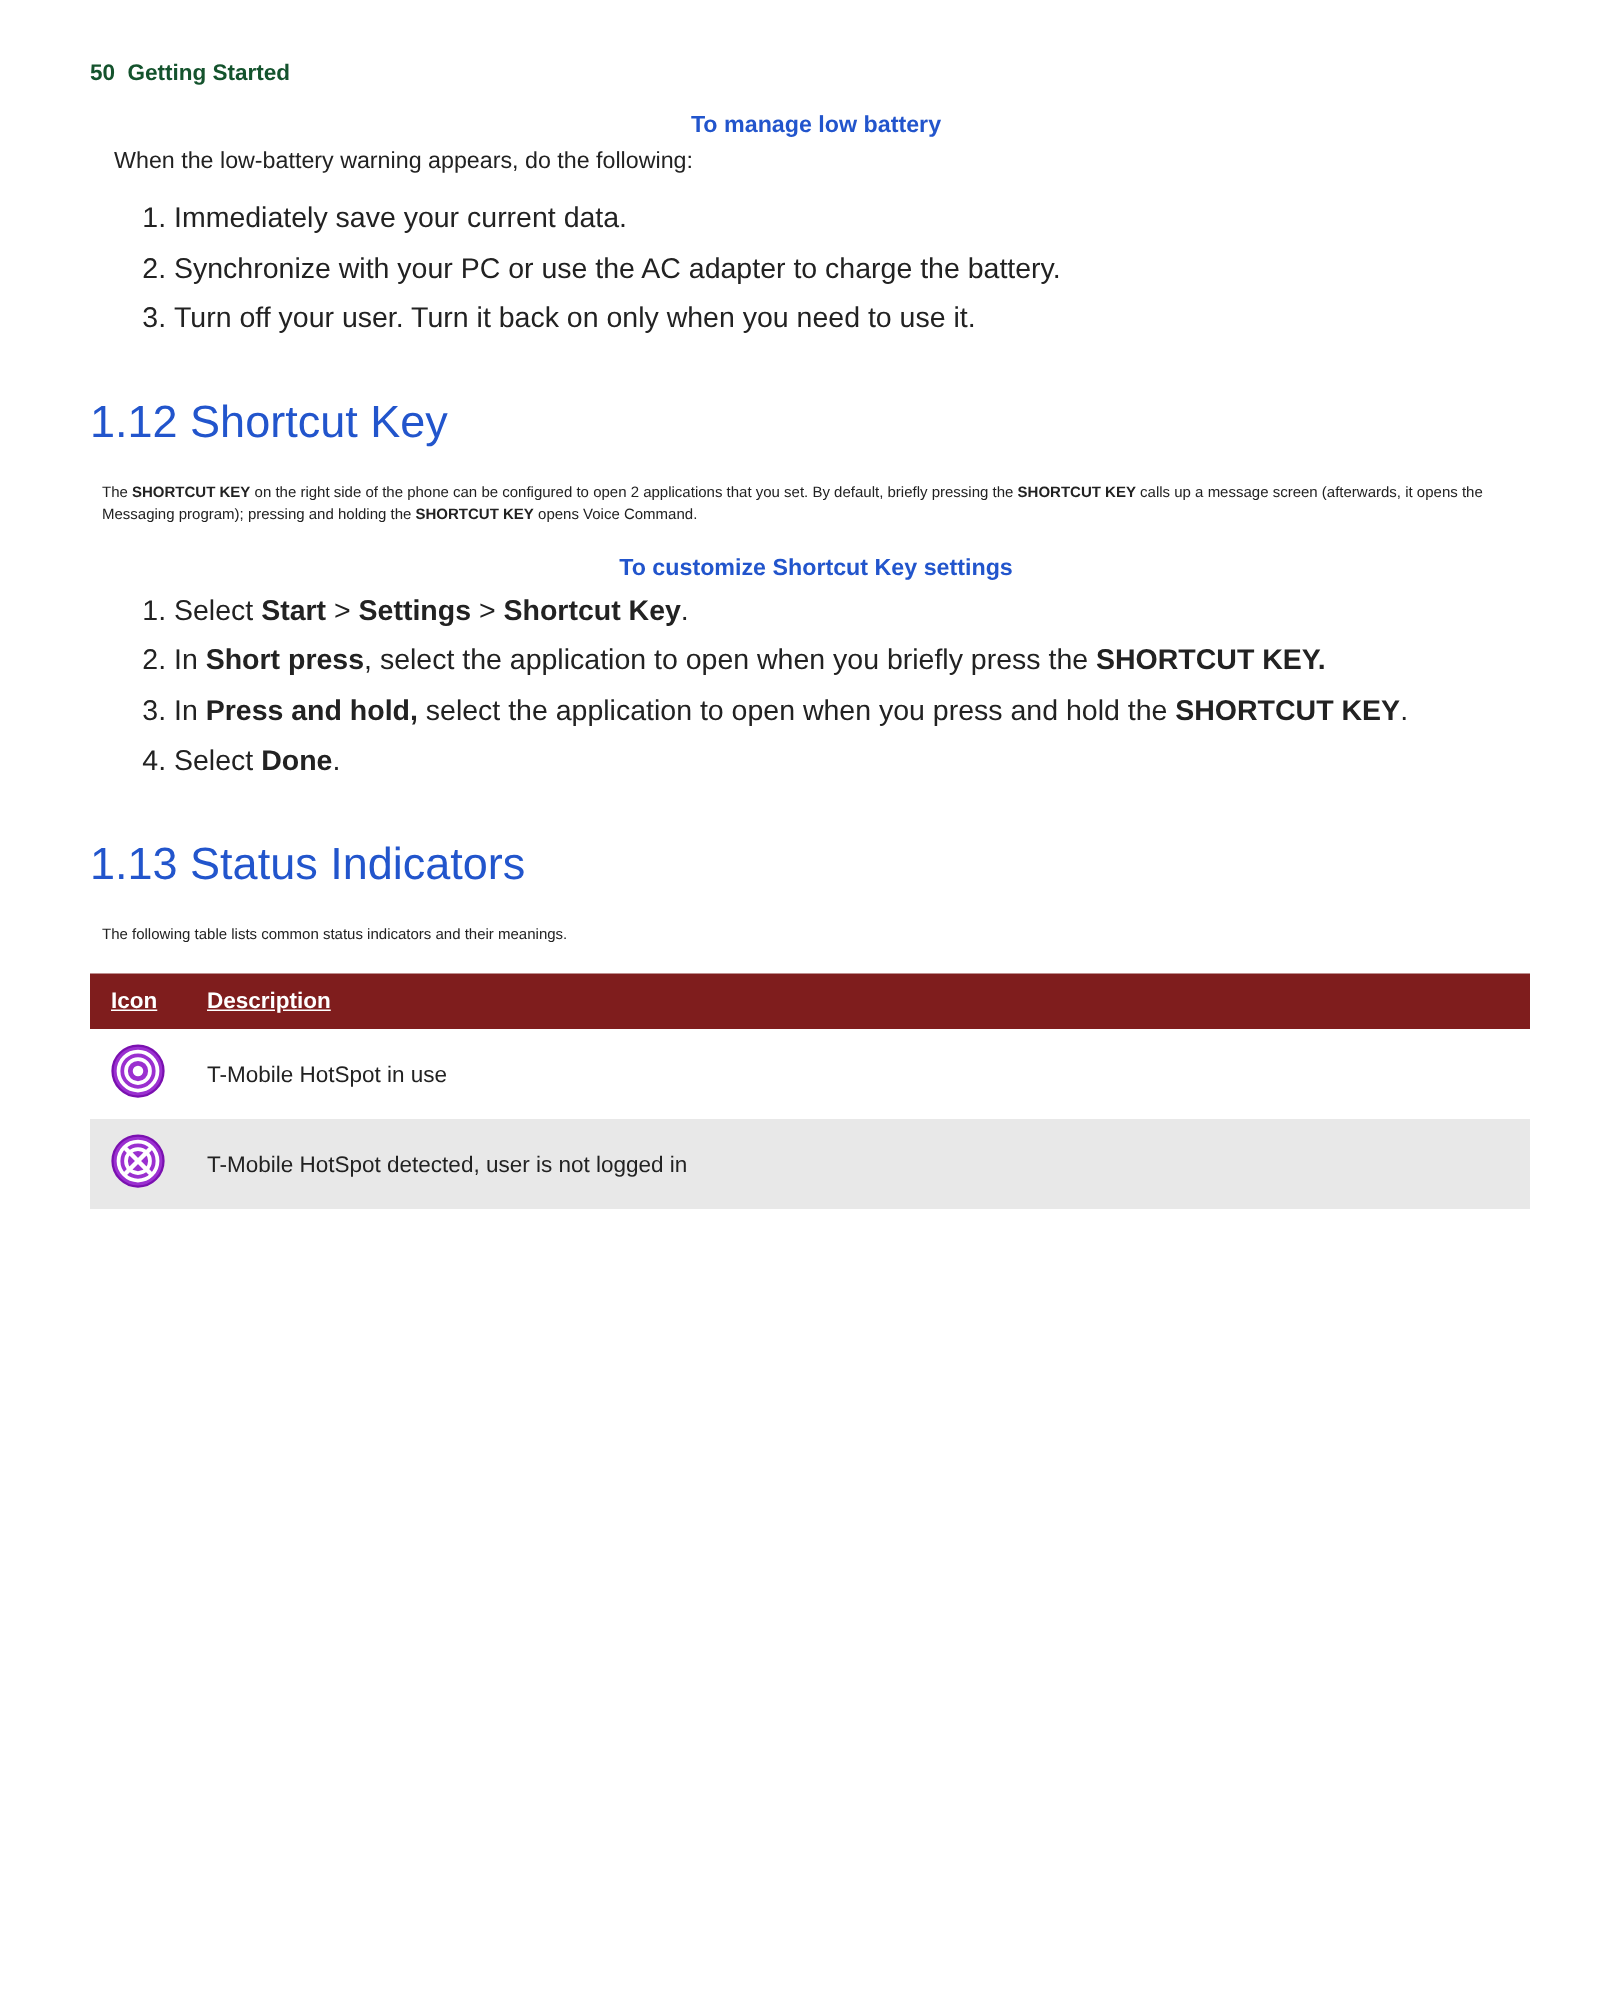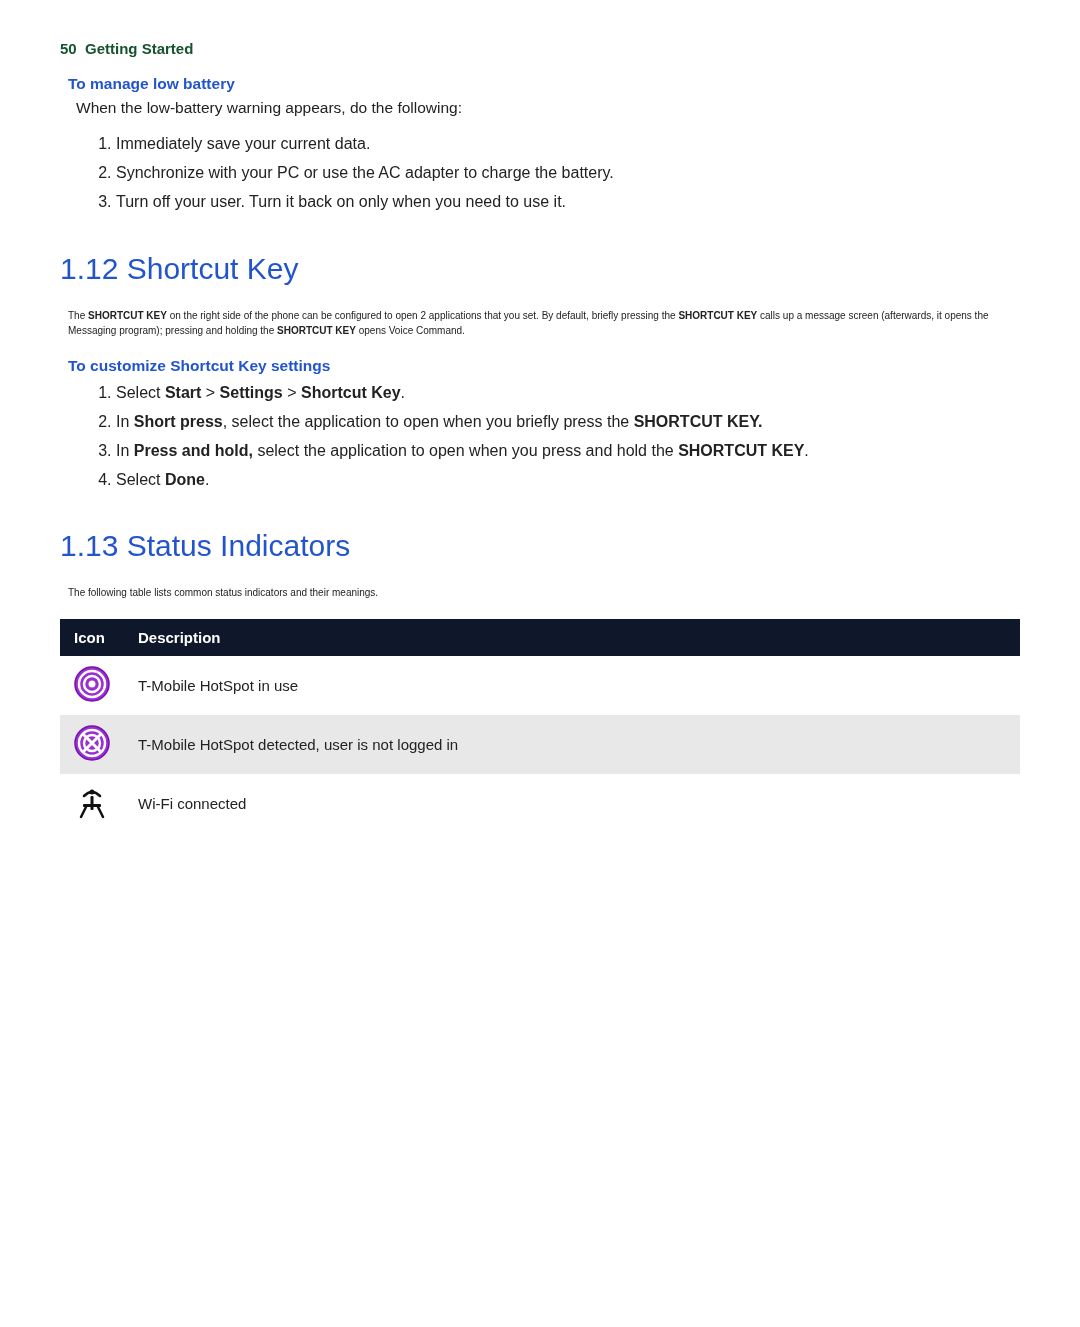--- a/index.html
+++ b/index.html
@@ -17,32 +17,33 @@
       color: #14532d;
       margin-bottom: 18px;
       font-weight: bold;
     }
     .section-subheading {
       color: #2255cc;
       font-weight: bold;
       font-size: 15.5px;
       margin-bottom: 6px;
       margin-top: 2px;
+      text-align: center;
     }
     .intro-text {
       font-size: 15.5px;
       margin-bottom: 15px;
       margin-left: 8px;
     }
     .ordered-list {
       margin-left: 48px;
       margin-bottom: 8px;
     }
     .ordered-list li {
-      font-size: 16px;
+      font-size: 19px;
       margin-bottom: 6px;
       line-height: 1.45;
     }
     .chapter-heading {
       font-size: 30px;
       font-weight: normal;
       color: #2255cc;
       margin-top: 38px;
       margin-bottom: 22px;
     }
@@ -52,22 +53,23 @@
       margin-bottom: 18px;
       margin-left: 8px;
     }
     .bold { font-weight: bold; }
     table.status-table {
       width: 100%;
       border-collapse: collapse;
       margin-top: 18px;
     }
     table.status-table thead tr {
-      background: #0f172a;
+      background: #7f1d1d;
       color: #fff;
+      text-decoration: underline;
     }
     table.status-table thead th {
       padding: 10px 14px;
       text-align: left;
       font-size: 15px;
       font-weight: bold;
     }
     table.status-table tbody tr:nth-child(even) {
       background: #e8e8e8;
     }
@@ -165,34 +167,15 @@
             <circle cx="18" cy="18" r="13" fill="none" stroke="#fff" stroke-width="2.5"></circle>
             <circle cx="18" cy="18" r="8" fill="none" stroke="#fff" stroke-width="2.5"></circle>
             <line x1="10" y1="10" x2="26" y2="26" stroke="#fff" stroke-width="3" stroke-linecap="round"></line>
             <line x1="26" y1="10" x2="10" y2="26" stroke="#fff" stroke-width="3" stroke-linecap="round"></line>
           </svg>
         </td>
         <td>T-Mobile HotSpot detected, user is not logged in</td>
       </tr>
 
 
-      <tr>
-        <td class="icon-cell">
-          
-          <svg width="28" height="36" viewBox="0 0 28 36">
-
-            <rect x="12.5" y="12" width="3" height="14" fill="#111" rx="1"></rect>
-
-            <rect x="5" y="20" width="18" height="3" fill="#111" rx="1"></rect>
-
-            <line x1="8" y1="23" x2="3" y2="33" stroke="#111" stroke-width="2.5" stroke-linecap="round"></line>
-            <line x1="20" y1="23" x2="25" y2="33" stroke="#111" stroke-width="2.5" stroke-linecap="round"></line>
-
-            <path d="M 6 12 Q 14 4 22 12" fill="none" stroke="#111" stroke-width="2.5" stroke-linecap="round"></path>
-
-            <circle cx="14" cy="8" r="2.5" fill="#111"></circle>
-          </svg>
-        </td>
-        <td>Wi-Fi connected</td>
-      </tr>
     </tbody>
   </table>
 </div>
 
 </body></html>

